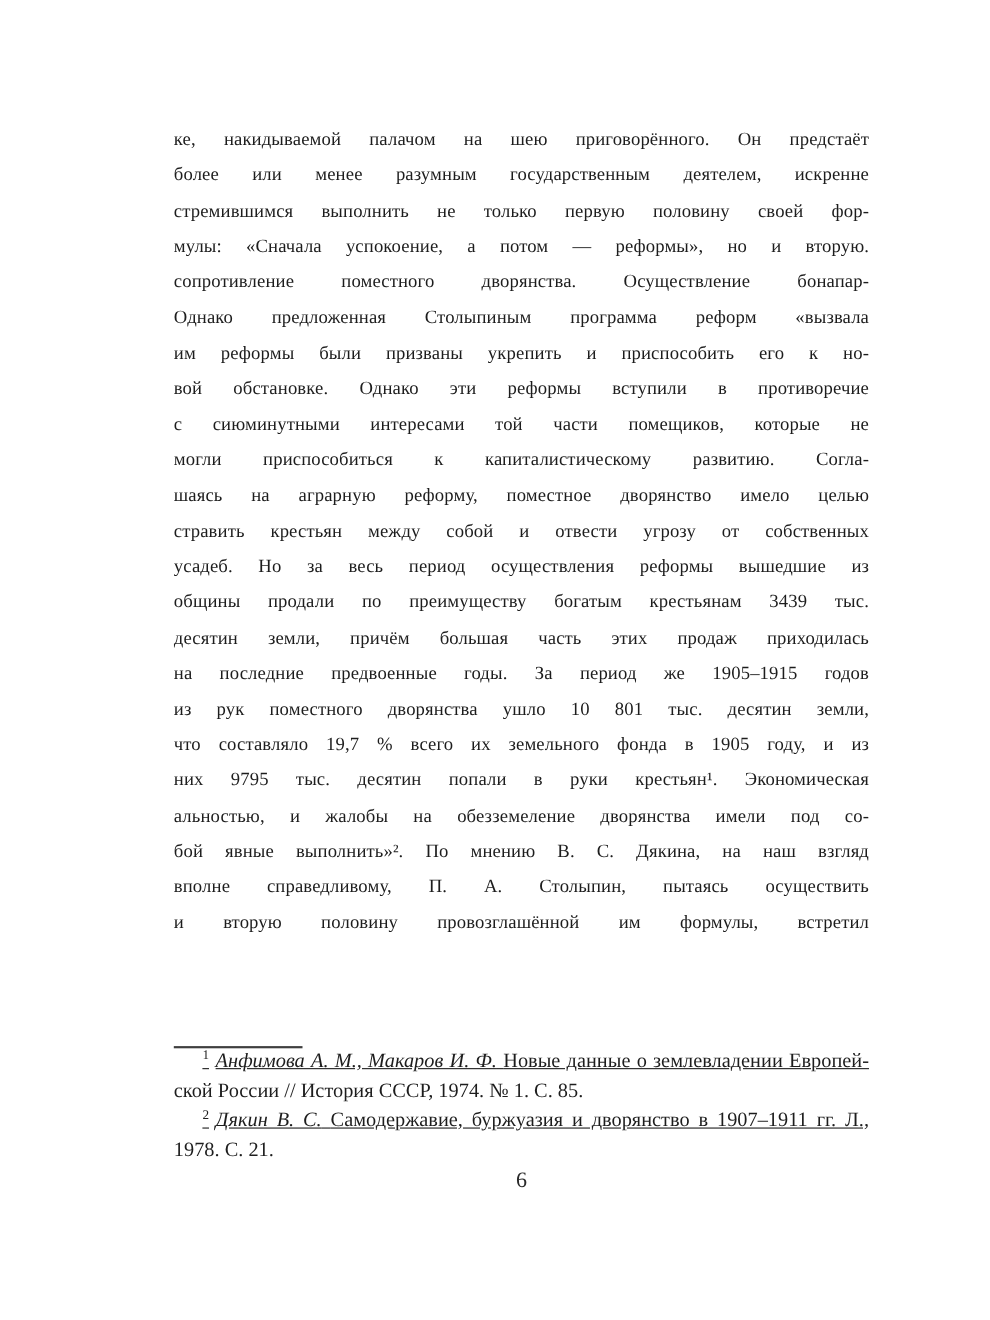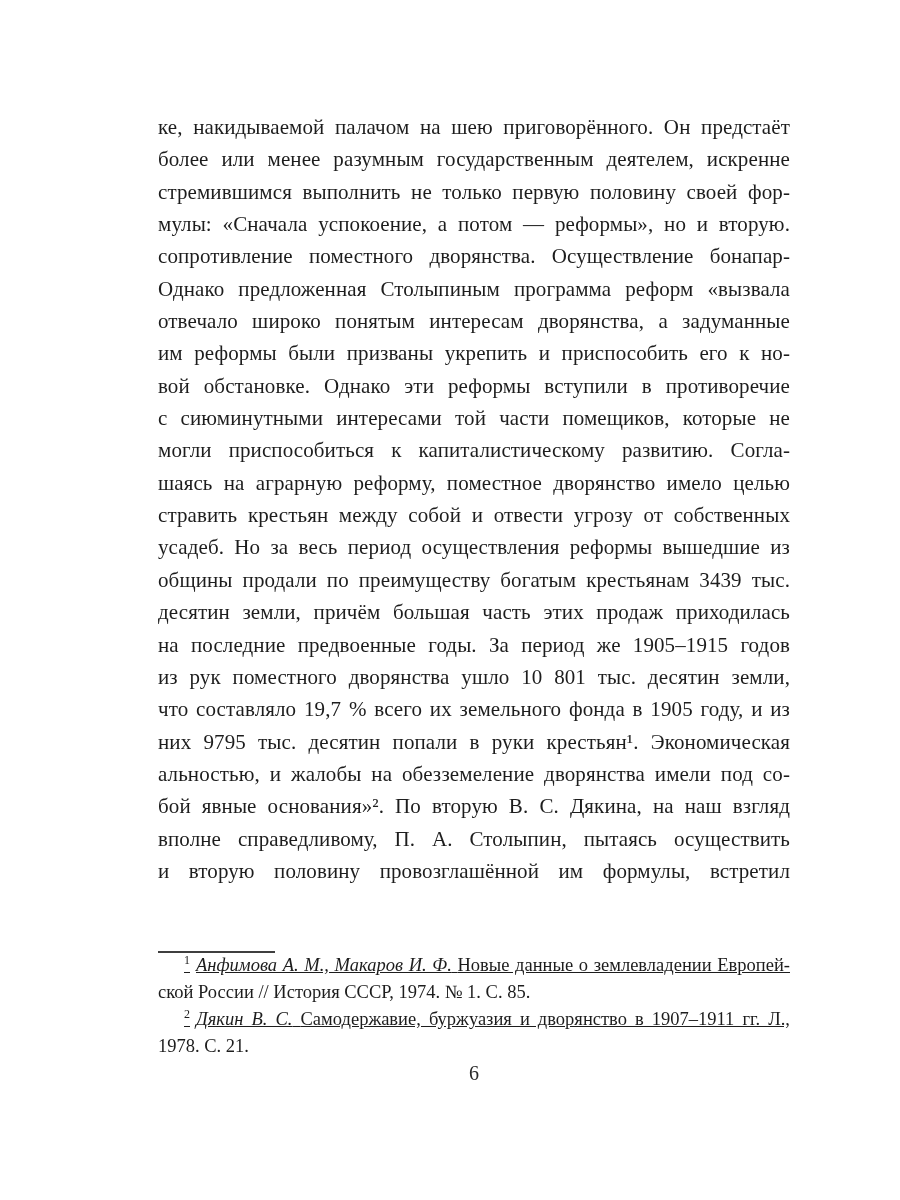--- a/index.html
+++ b/index.html
@@ -16,21 +16,21 @@
     color: #1d1d1d;
     overflow: hidden;
   }
   .text-column {
     position: absolute;
     left: 158px;
     top: 111px;
     width: 632px;
   }
   .bline {
-    font-size: 21px;
+    font-size: 17px;
     line-height: 32.35px;
     height: 32.35px;
     overflow: hidden;
     text-align: justify;
     text-align-last: justify;
     white-space: normal;
     letter-spacing: 0.1px;
     font-family: Liberation Serif, serif;
   }
   .footnote-rule {
@@ -87,36 +87,35 @@
 
 <div class="book-page">
 
   <div class="text-column">
     <div class="bline">ке, накидываемой палачом на шею приговорённого. Он предстаёт</div>
     <div class="bline">более или менее разумным государственным деятелем, искренне</div>
     <div class="bline">стремившимся выполнить не только первую половину своей фор-</div>
     <div class="bline">мулы: «Сначала успокоение, а потом — реформы», но и вторую.</div>
     <div class="bline">сопротивление поместного дворянства. Осуществление бонапар-</div>
     <div class="bline">Однако предложенная Столыпиным программа реформ «вызвала</div>
-    <div class="bline">отвечало широко понятым интересам дворянства, а задуманные</div>
     <div class="bline">им реформы были призваны укрепить и приспособить его к но-</div>
     <div class="bline">вой обстановке. Однако эти реформы вступили в противоречие</div>
     <div class="bline">с сиюминутными интересами той части помещиков, которые не</div>
     <div class="bline">могли приспособиться к капиталистическому развитию. Согла-</div>
     <div class="bline">шаясь на аграрную реформу, поместное дворянство имело целью</div>
     <div class="bline">стравить крестьян между собой и отвести угрозу от собственных</div>
     <div class="bline">усадеб. Но за весь период осуществления реформы вышедшие из</div>
     <div class="bline">общины продали по преимуществу богатым крестьянам 3439 тыс.</div>
     <div class="bline">десятин земли, причём большая часть этих продаж приходилась</div>
     <div class="bline">на последние предвоенные годы. За период же 1905–1915 годов</div>
     <div class="bline">из рук поместного дворянства ушло 10 801 тыс. десятин земли,</div>
     <div class="bline">что составляло 19,7 % всего их земельного фонда в 1905 году, и из</div>
     <div class="bline">них 9795 тыс. десятин попали в руки крестьян¹. Экономическая</div>
     <div class="bline">альностью, и жалобы на обезземеление дворянства имели под со-</div>
-    <div class="bline">бой явные основания»². По вторую В. С. Дякина, на наш взгляд</div>
+    <div class="bline">бой явные выполнить»². По мнению В. С. Дякина, на наш взгляд</div>
     <div class="bline">вполне справедливому, П. А. Столыпин, пытаясь осуществить</div>
     <div class="bline">и вторую половину провозглашённой им формулы, встретил</div>
   </div>
 
   <div class="footnote-rule"></div>
 
   <div class="footnotes">
     <div class="fline first"><span class="fn-sup">1</span><span class="fn-author">Анфимова А. М., Макаров И. Ф.</span> <span>Новые данные о землевладении Европей-</span></div>
     <div class="fline last">ской России // История СССР, 1974. № 1. С. 85.</div>
     <div class="fline first"><span class="fn-sup">2</span><span class="fn-author">Дякин В. С.</span> <span>Самодержавие, буржуазия и дворянство в 1907–1911 гг. Л.,</span></div>

